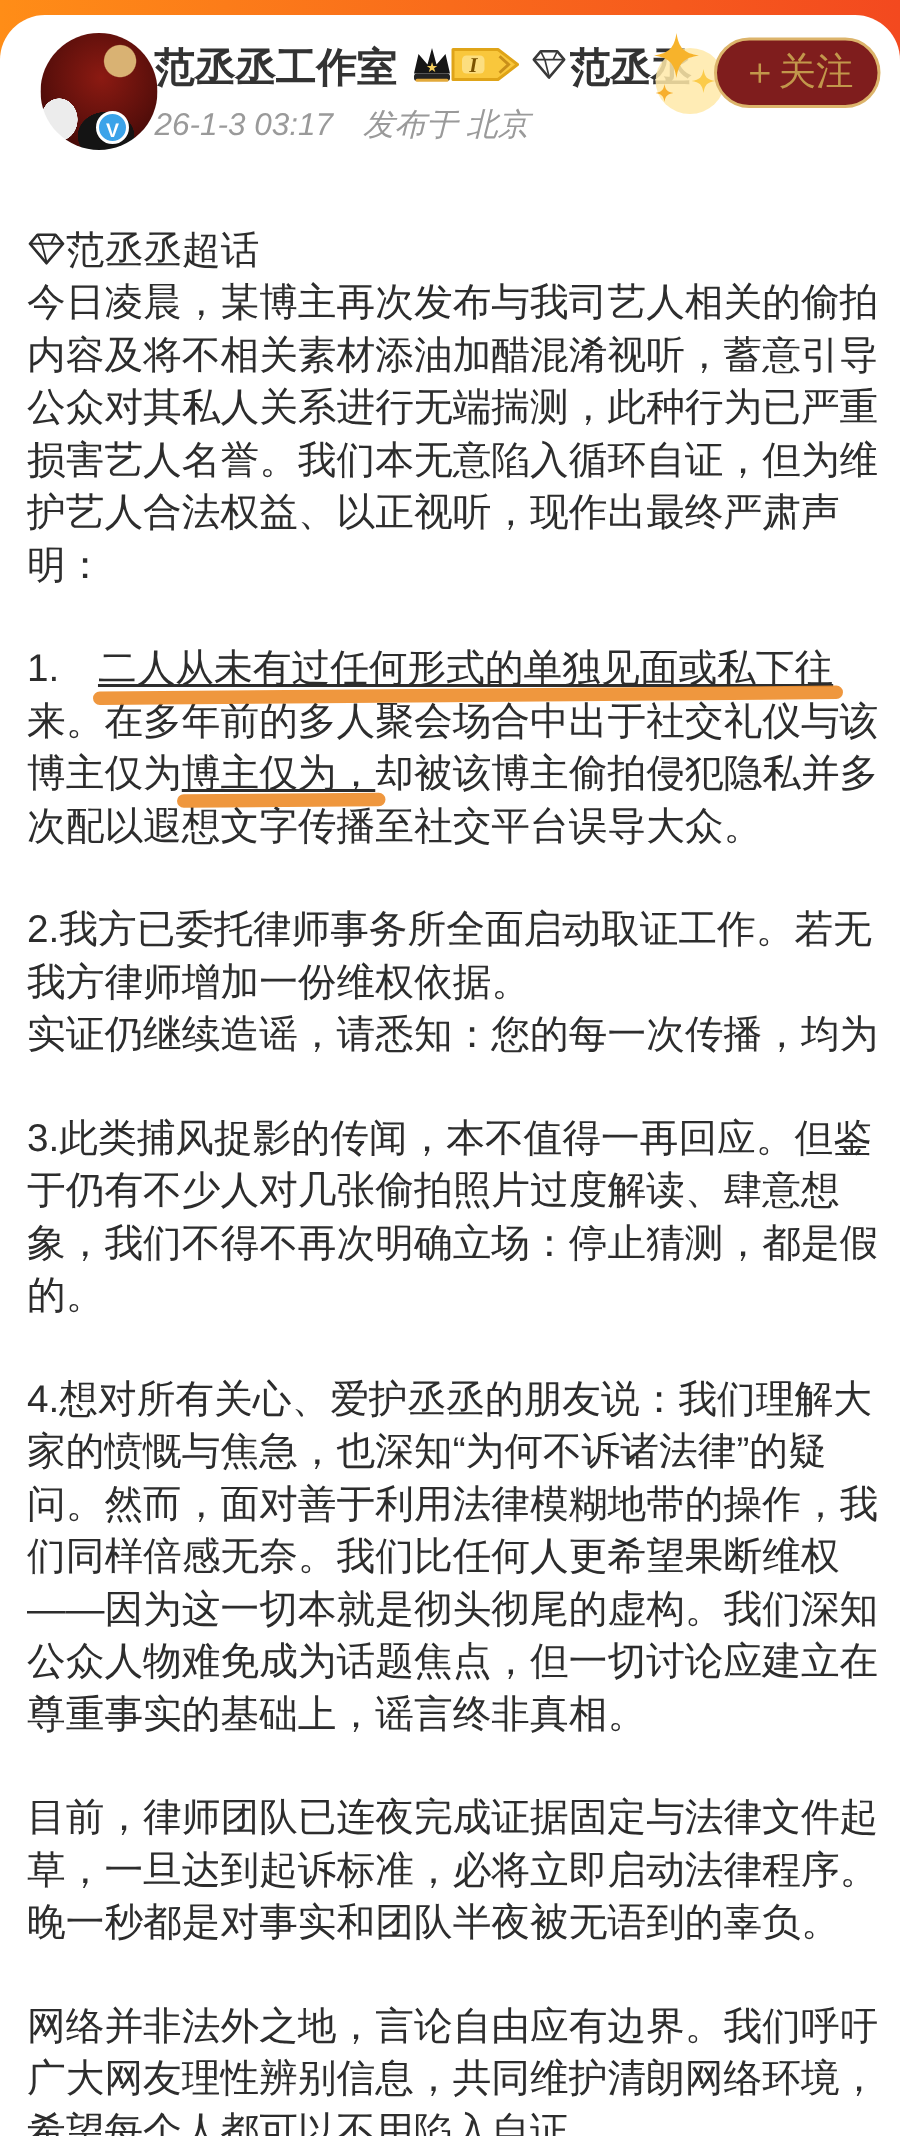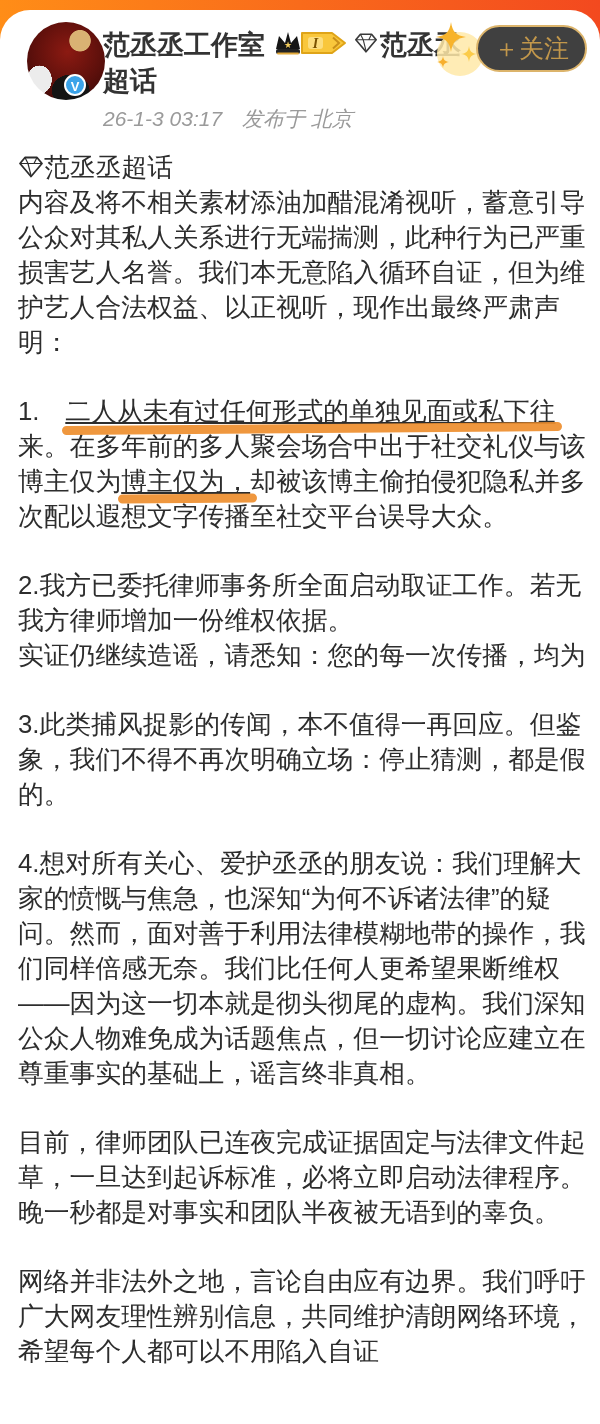--- a/index.html
+++ b/index.html
@@ -38,21 +38,21 @@
   .name-suffix{font-size:27px;font-weight:600;white-space:nowrap;}
   .name-row2{font-size:27px;font-weight:600;height:36px;line-height:34px;}
   .time-row{margin-top:5px;font-size:21px;color:var(--muted,#9A9A9A);font-style:italic;}
   .time-row .src{margin-left:14px;}
   .follow-zone{position:absolute;right:13px;top:8px;width:150px;height:70px;}
   .follow-glow{position:absolute;left:0;top:14px;width:46px;height:44px;border-radius:50%;
     background:#FFE9A8;opacity:.85;}
   .sparkles{position:absolute;left:-8px;top:2px;}
   .follow-btn{
     position:absolute;right:0;top:7px;height:47px;min-width:97px;box-sizing:border-box;
-    background:#404040;border:2px solid var(--follow-border,#DCB46B);border-radius:26px;
+    background:#7f1d1d;border:2px solid var(--follow-border,#DCB46B);border-radius:26px;
     color:var(--follow-text,#C2974B);font-size:25px;line-height:43px;text-align:left;
     padding:0 16px;cursor:pointer;
   }
   
   .post{
     position:absolute;left:18px;right:8px;top:140px;
     color:var(--text,#2D2D2D);font-size:25.8px;
   }
   .topic-line{height:35px;line-height:35px;white-space:nowrap;}
   .topic-line svg{vertical-align:-4px;}
@@ -98,21 +98,20 @@
         </svg>
       </span>
       <span class="gem-icon">
         <svg width="24" height="24" viewBox="0 0 26 25">
           <path d="M7 3 L19 3 L24 9 L13 22 L2 9 Z" fill="none" stroke="#3A3A3A" stroke-width="1.8" stroke-linejoin="round"></path>
           <path d="M2 9 H24 M7 3 L10 9 L13 21 M19 3 L16 9" fill="none" stroke="#3A3A3A" stroke-width="1.2"></path>
         </svg>
       </span>
       <span class="name-suffix">范丞丞</span>
     </div>
-    <div class="name-row2">超话</div>
     <div class="time-row">
       <span>26-1-3 03:17</span>
       <span class="src">发布于 北京</span>
     </div>
   </div>
 
   <div class="follow-zone">
     <div class="follow-glow"></div>
     <div class="sparkles">
       <svg width="60" height="64" viewBox="0 0 60 64">
@@ -126,39 +125,41 @@
 
   <div class="post">
     <div class="topic-line">
       <svg width="26" height="26" viewBox="0 0 26 25">
         <path d="M7 3 L19 3 L24 9 L13 22 L2 9 Z" fill="none" stroke="#2D2D2D" stroke-width="1.8" stroke-linejoin="round"></path>
         <path d="M2 9 H24 M7 3 L10 9 L13 21 M19 3 L16 9" fill="none" stroke="#2D2D2D" stroke-width="1.2"></path>
       </svg><span>范丞丞超话</span>
     </div>
     <div>
         <div class="para">
+          <div class="line"><span>今日凌晨，某博主再次发布与我司艺人相关的偷拍</span></div>
           <div class="line"><span>内容及将不相关素材添油加醋混淆视听，蓄意引导</span></div>
           <div class="line"><span>公众对其私人关系进行无端揣测，此种行为已严重</span></div>
           <div class="line"><span>损害艺人名誉。我们本无意陷入循环自证，但为维</span></div>
           <div class="line"><span>护艺人合法权益、以正视听，现作出最终严肃声</span></div>
           <div class="line"><span>明：</span></div>
         </div>
         <div class="para">
           <div class="line"><span>1.　</span><span class="hl">二人从未有过任何形式的单独见面或私下往</span></div>
           <div class="line"><span>来。在多年前的多人聚会场合中出于社交礼仪与该</span></div>
           <div class="line"><span>博主仅为</span><span class="hl">博主仅为，</span><span>却被该博主偷拍侵犯隐私并多</span></div>
           <div class="line"><span>次配以遐想文字传播至社交平台误导大众。</span></div>
         </div>
         <div class="para">
           <div class="line"><span>2.我方已委托律师事务所全面启动取证工作。若无</span></div>
           <div class="line"><span>我方律师增加一份维权依据。</span></div>
           <div class="line"><span>实证仍继续造谣，请悉知：您的每一次传播，均为</span></div>
         </div>
         <div class="para">
           <div class="line"><span>3.此类捕风捉影的传闻，本不值得一再回应。但鉴</span></div>
+          <div class="line"><span>于仍有不少人对几张偷拍照片过度解读、肆意想</span></div>
           <div class="line"><span>象，我们不得不再次明确立场：停止猜测，都是假</span></div>
           <div class="line"><span>的。</span></div>
         </div>
         <div class="para">
           <div class="line"><span>4.想对所有关心、爱护丞丞的朋友说：我们理解大</span></div>
           <div class="line"><span>家的愤慨与焦急，也深知“为何不诉诸法律”的疑</span></div>
           <div class="line"><span>问。然而，面对善于利用法律模糊地带的操作，我</span></div>
           <div class="line"><span>们同样倍感无奈。我们比任何人更希望果断维权</span></div>
           <div class="line"><span>——因为这一切本就是彻头彻尾的虚构。我们深知</span></div>
           <div class="line"><span>公众人物难免成为话题焦点，但一切讨论应建立在</span></div>

